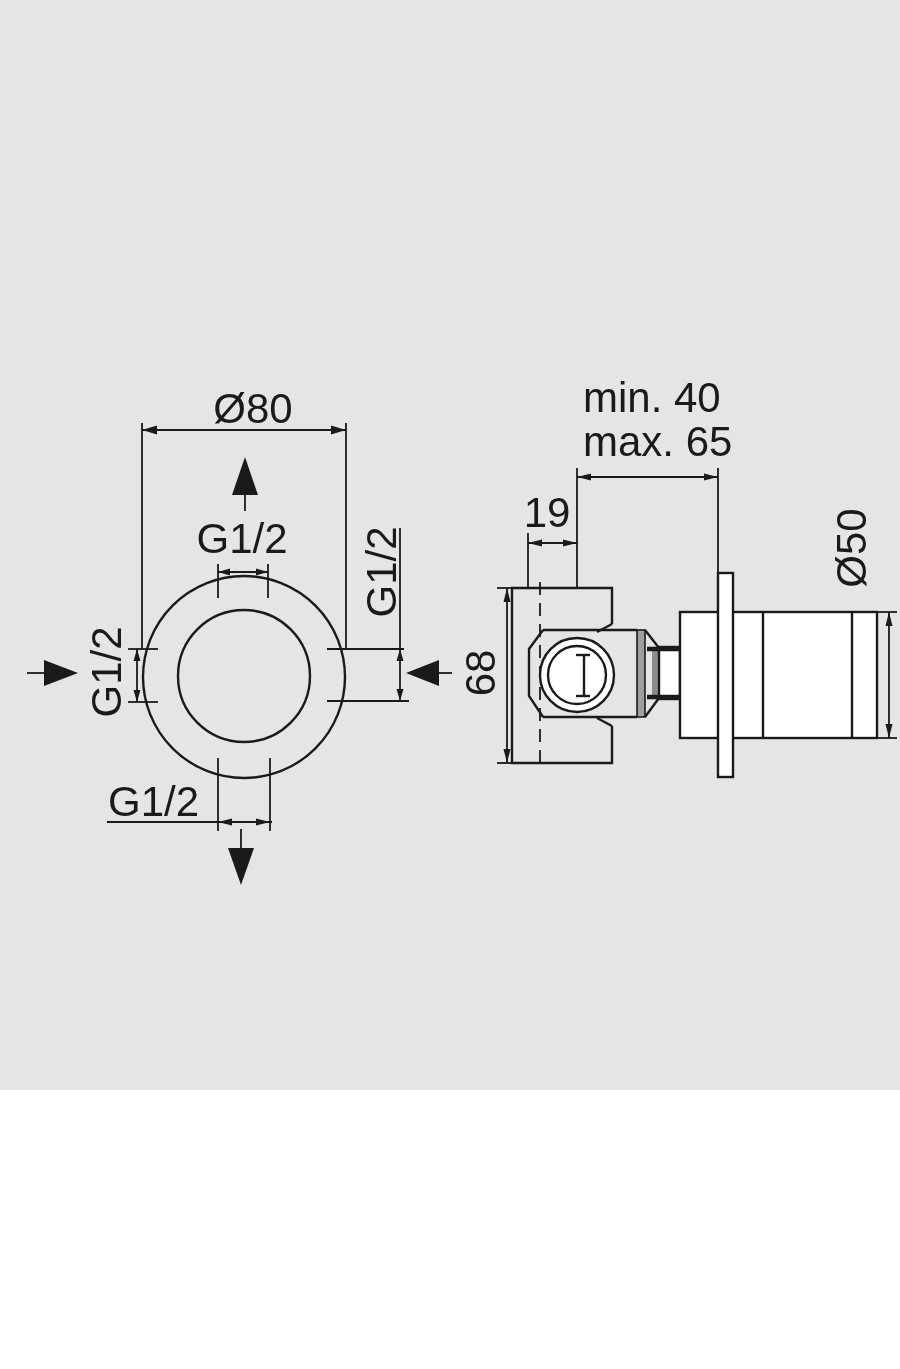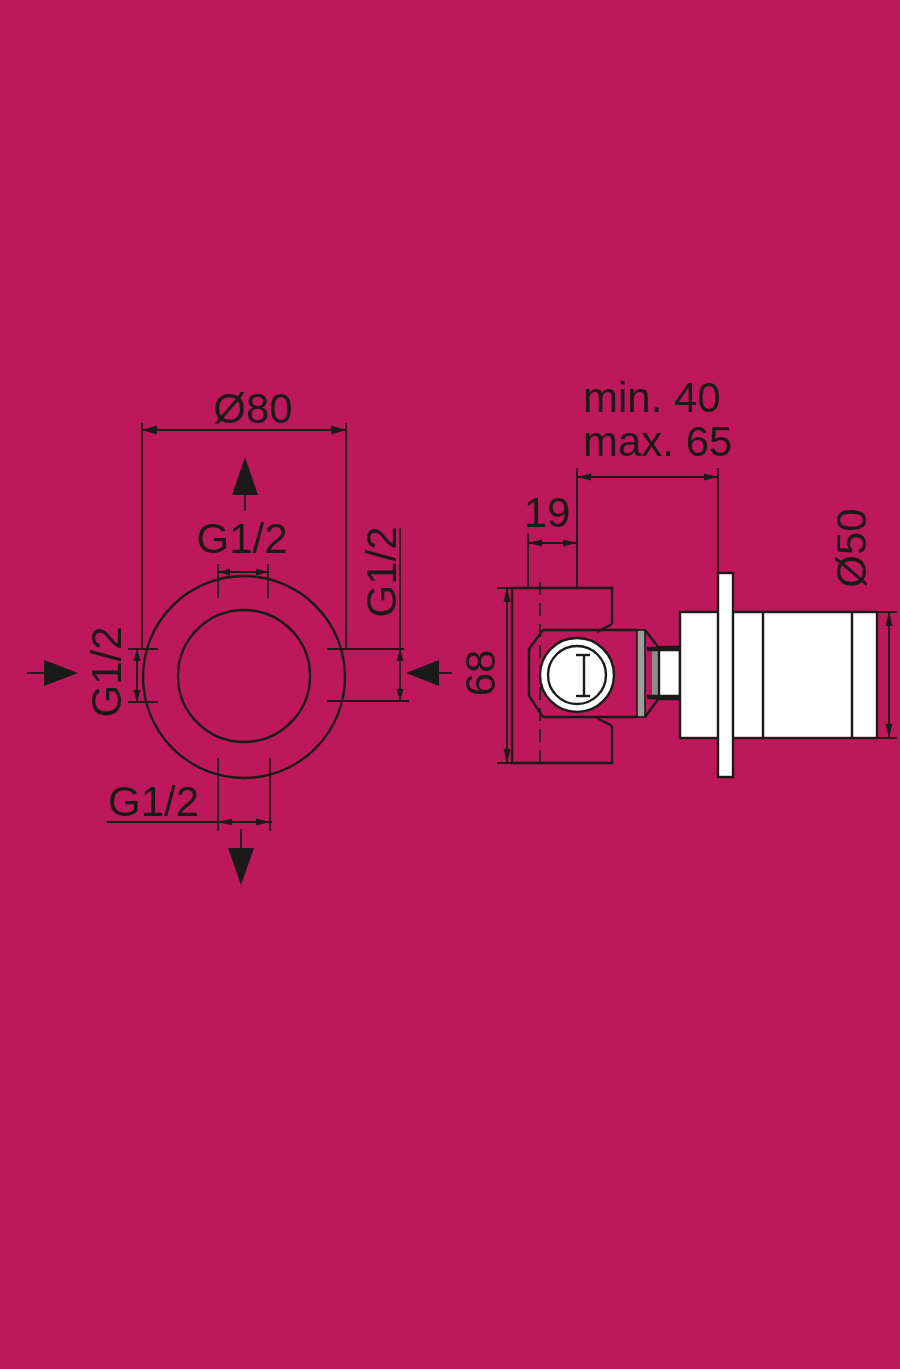--- a/index.html
+++ b/index.html
@@ -1,17 +1,17 @@
 <!DOCTYPE html>
 <html style="--line: #1a1a1a; --shade: #9e9e9e;"><head>
 <meta charset="utf-8">
 <style>
   :root { --line:#1a1a1a; --shade:#9e9e9e; }
   html,body{margin:0;padding:0;background:#ffffff;}
-  .canvas{position:relative;width:900px;height:1369px;background:#be185d;overflow:hidden;}
+  .canvas{position:relative;width:900px;height:1090px;background:#e5e5e5;overflow:hidden;}
   svg{display:block;}
   .obj{fill:none;stroke:var(--line);stroke-width:2.4;stroke-linejoin:miter;stroke-linecap:butt;}
   .objw{fill:#ffffff;stroke:var(--line);stroke-width:2.4;}
   .dim{fill:none;stroke:var(--line);stroke-width:1.8;}
   .thick{stroke-width:4.5;}
   .ah{fill:var(--line);stroke:none;}
   .shade{fill:var(--shade);stroke:var(--line);stroke-width:1.6;}
   .shade2{fill:#8d8d8d;stroke:none;}
   .cl{stroke-dasharray:13 8;}
   text.lbl{font-family:"Liberation Sans","DejaVu Sans",sans-serif;font-size:42px;fill:var(--line);}

